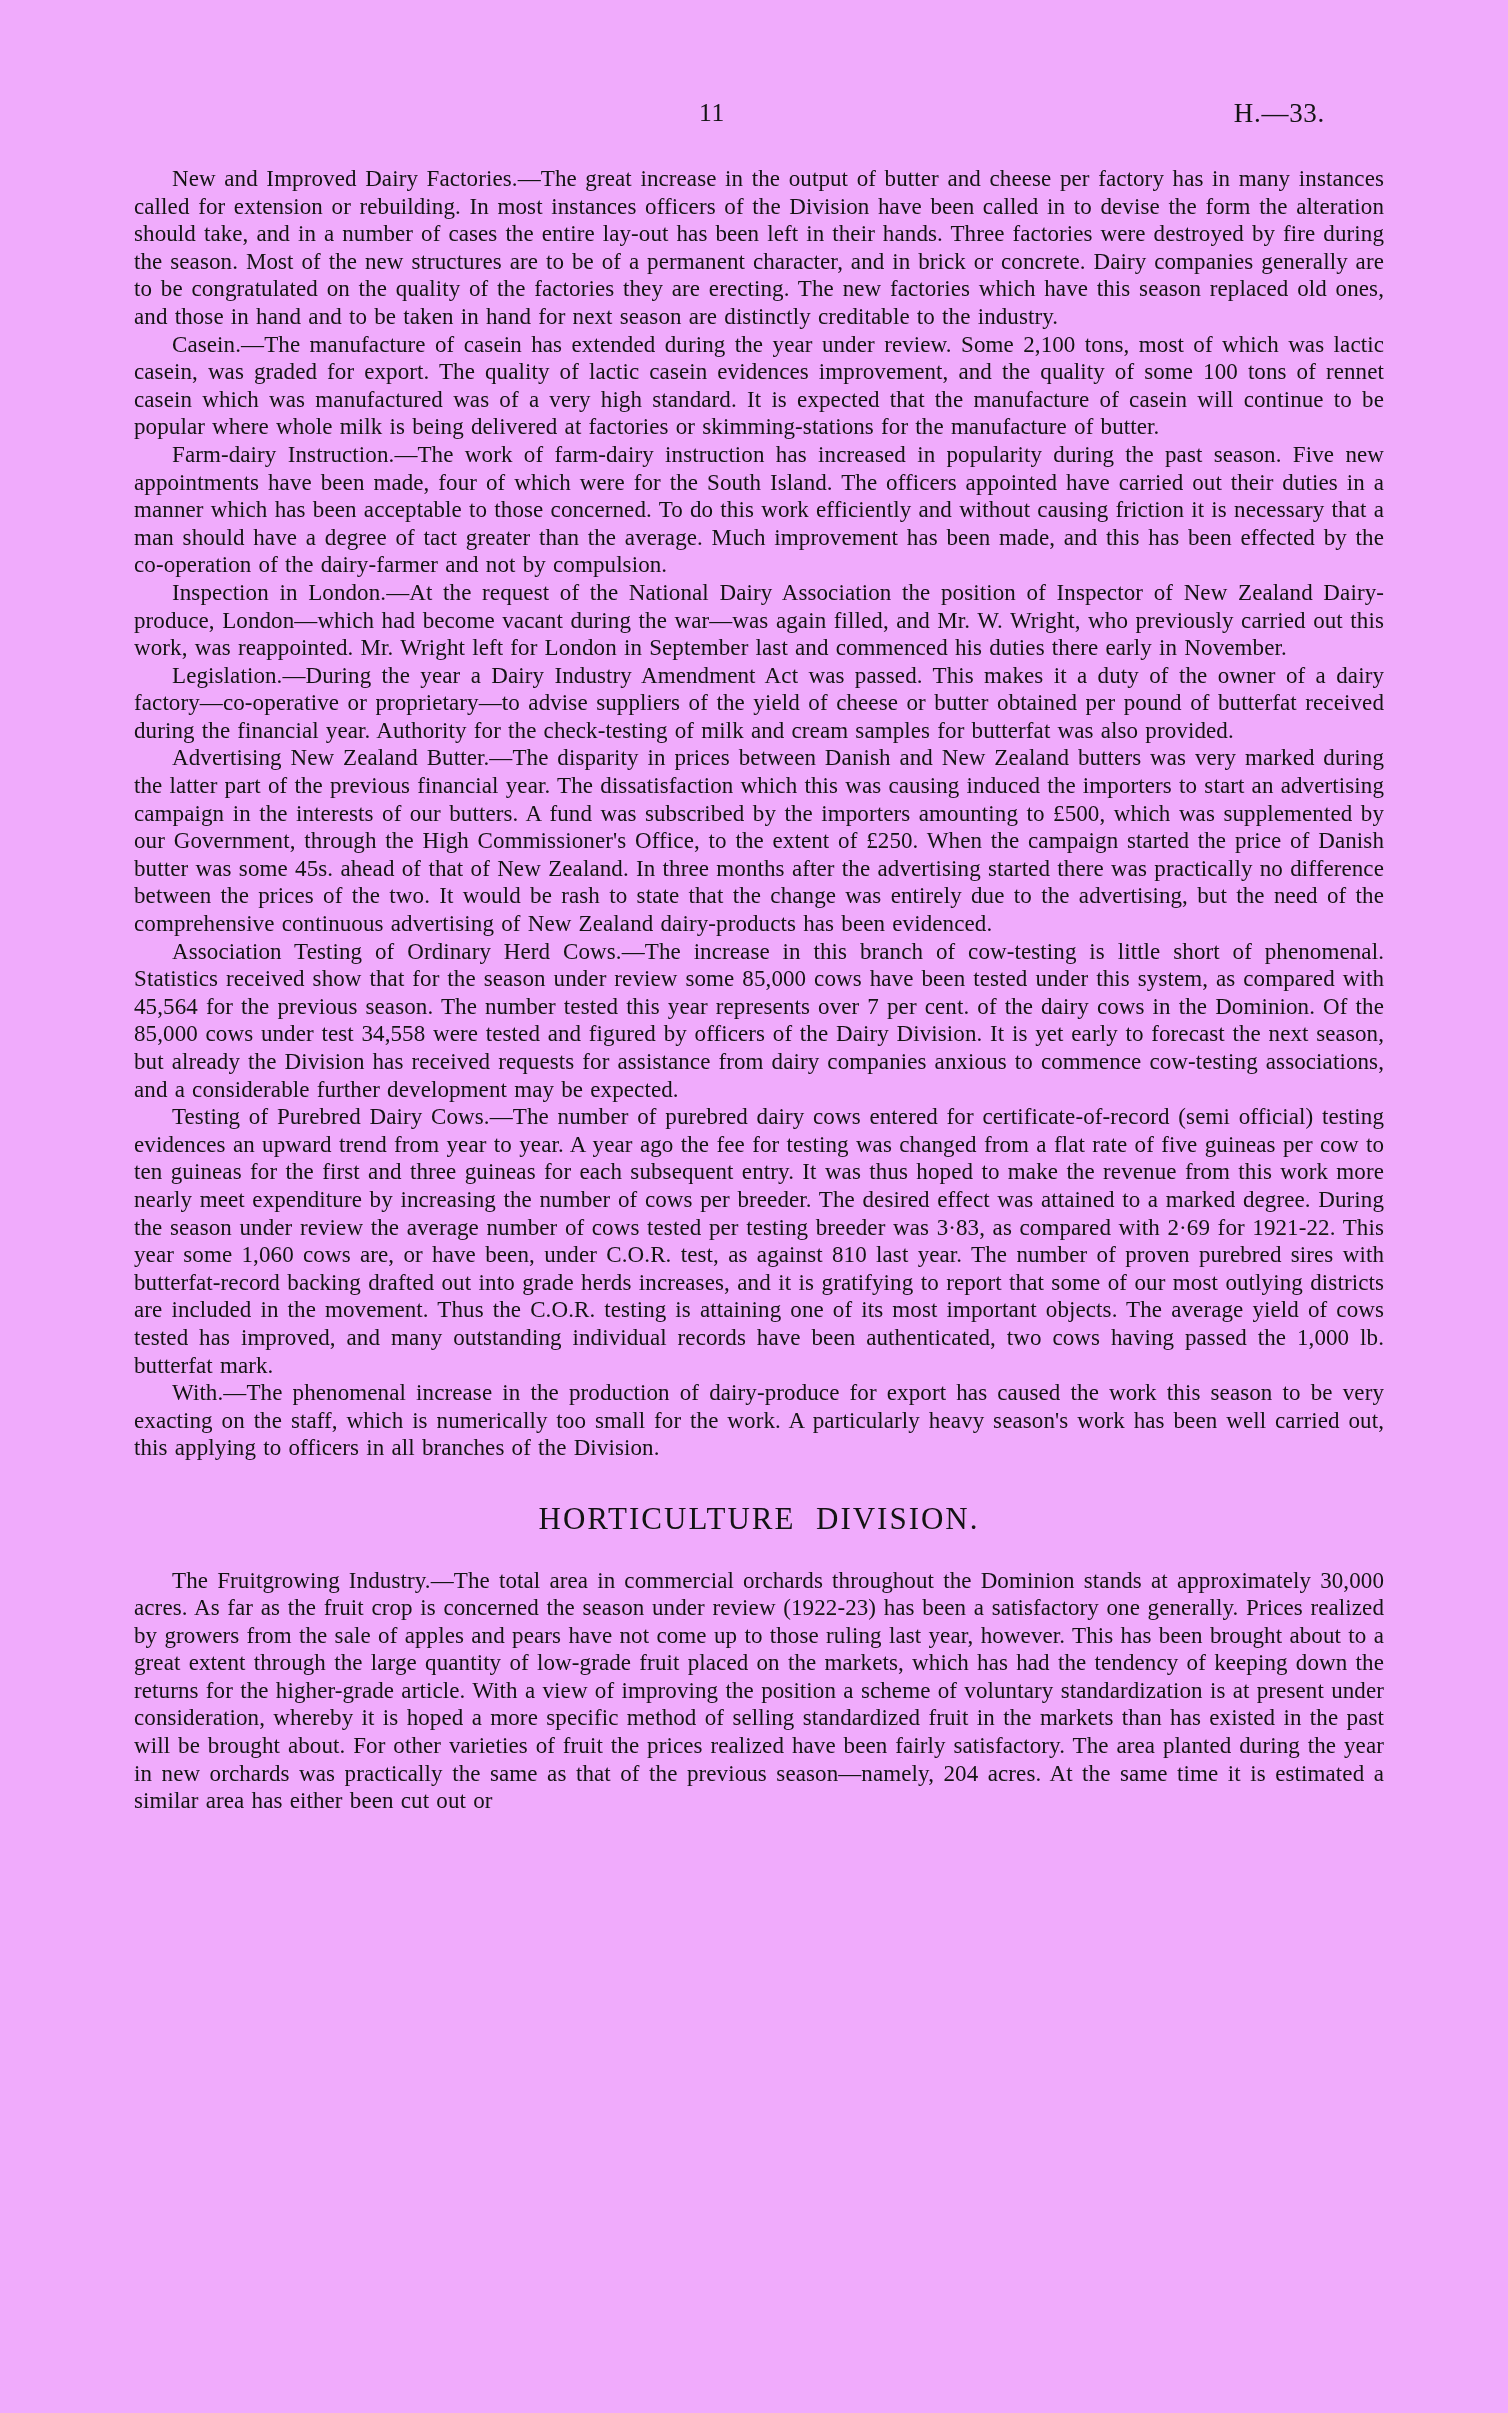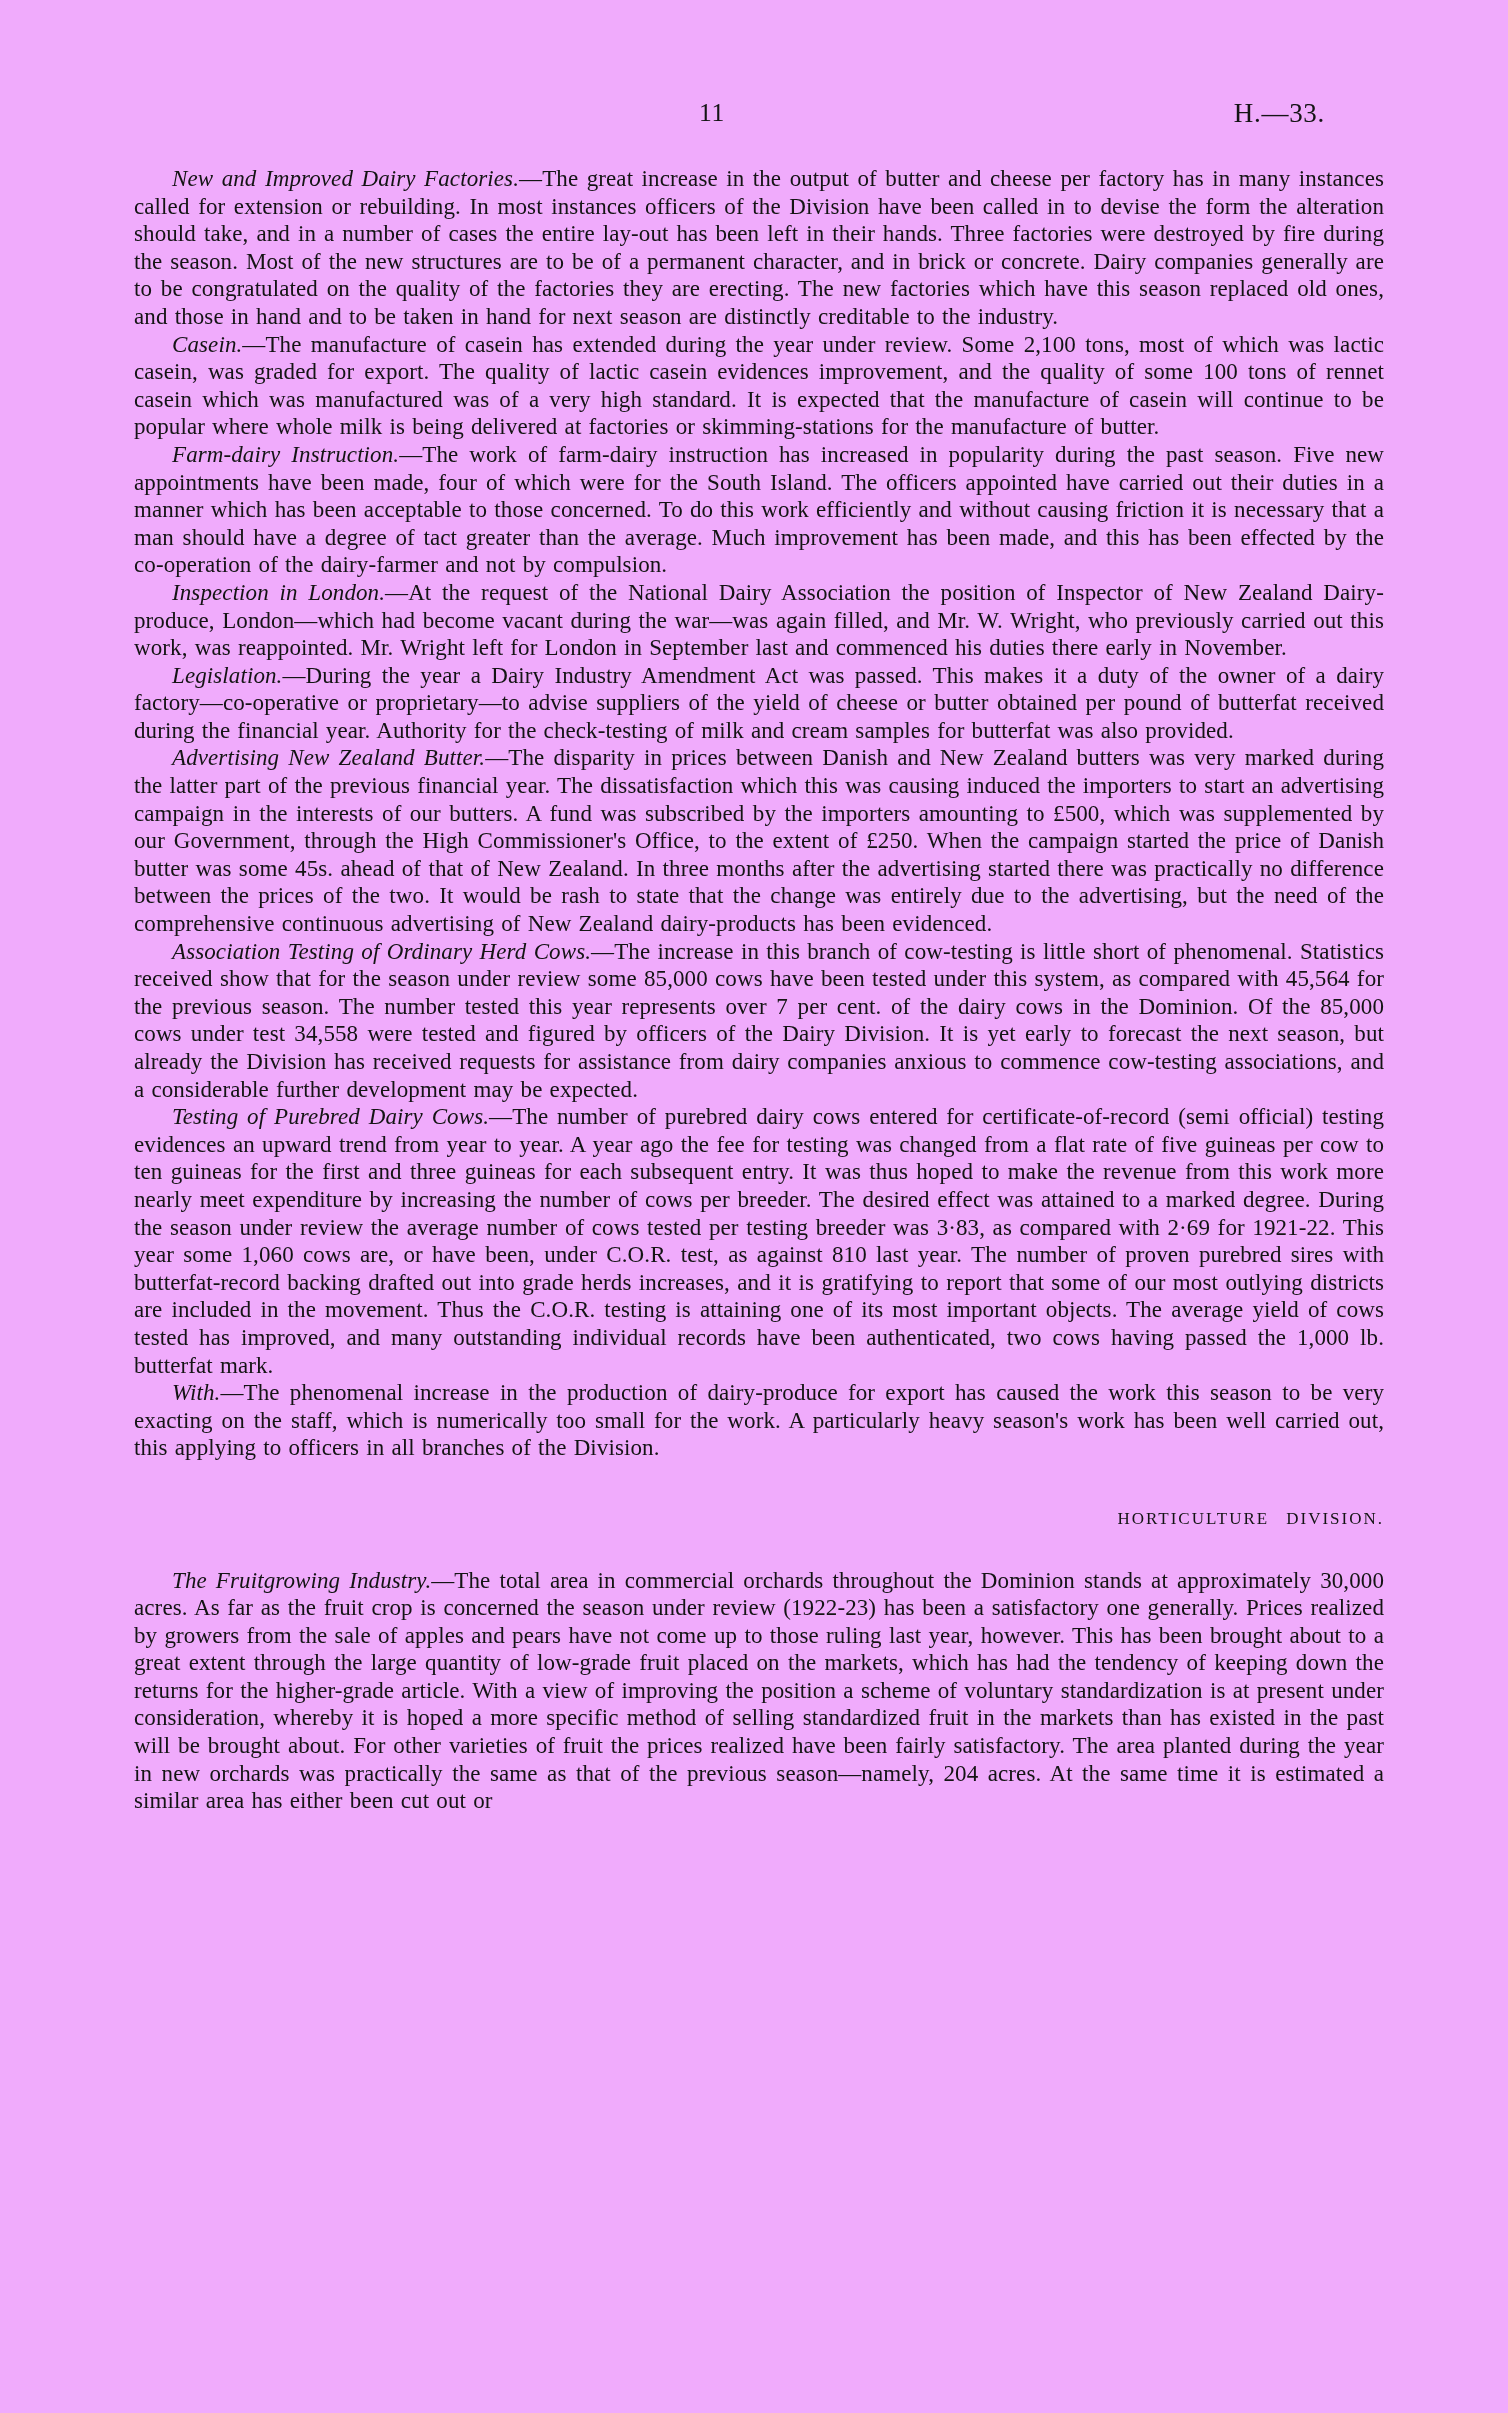--- a/index.html
+++ b/index.html
@@ -47,26 +47,25 @@
     line-height: 27.6px;
     text-align: justify;
     letter-spacing: 0.1px;
     word-spacing: 1.3px;
   }
   .para {
     margin: 0;
     text-indent: 38px;
   }
   .para .lead {
-    font-style: italic;
   }
   .section-heading {
     margin: 43px 0 34px 0;
-    text-align: right;
-    font-size: 17px;
+    text-align: center;
+    font-size: 31px;
     font-weight: normal;
     letter-spacing: 2px;
     word-spacing: 10.8px;
     text-indent: 0;
   }
 </style>
 </head>
 <body>
 
 <div class="page">

